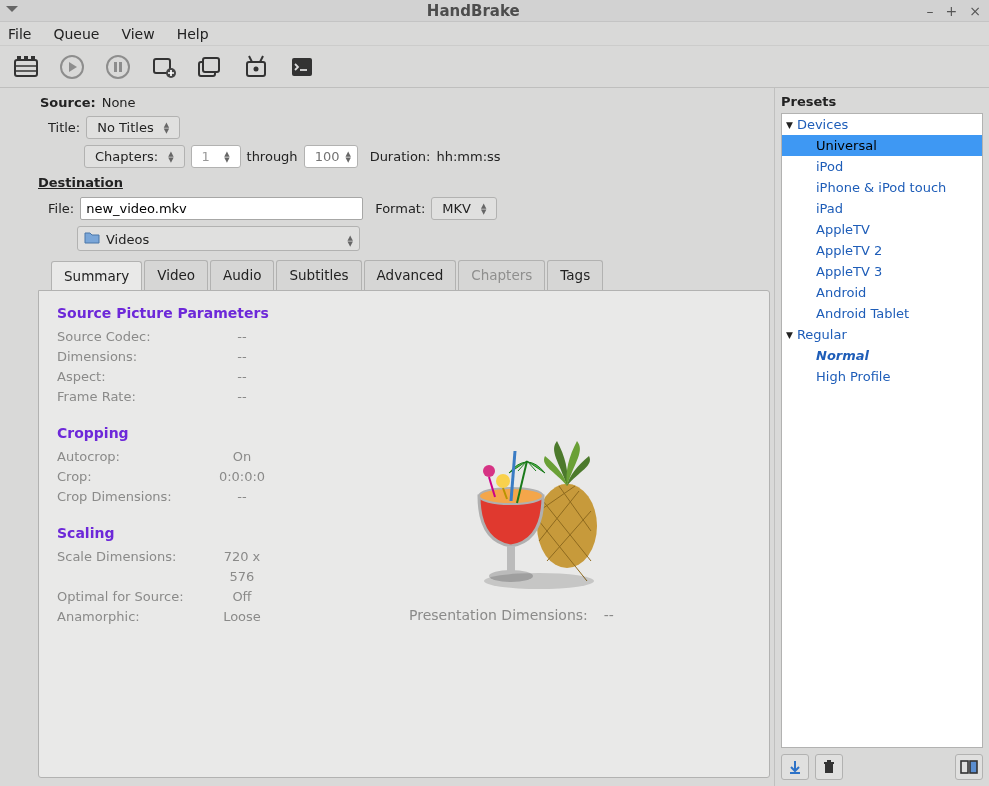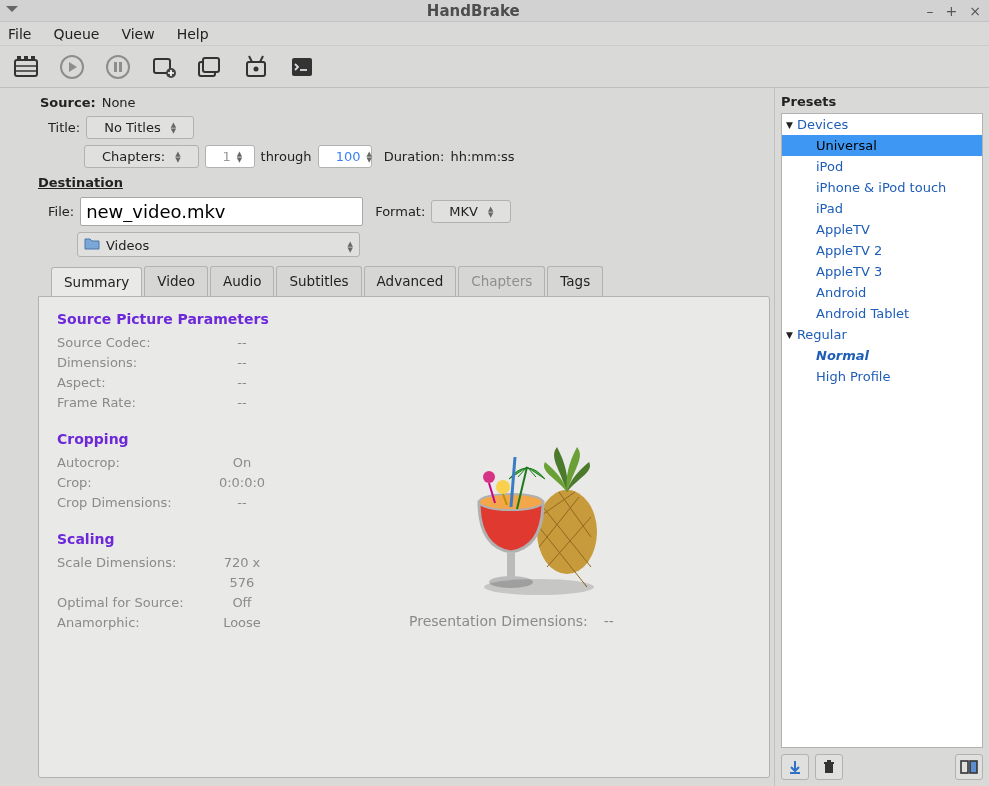--- a/index.html
+++ b/index.html
@@ -72,33 +72,33 @@
     display:flex;flex-direction:column;
   }
   
   .row{display:flex;align-items:center;gap:6px;margin:3px 2px}
   .lbl{font-weight:bold}
   .select{
     display:inline-flex;align-items:center;
     background:var(--panel);
     border:1px solid var(--border);
     border-radius:3px;
-    padding:3px 17px;
+    padding:3px 10px;
     gap:6px;
   }
   .spinner-btns{
     display:flex;flex-direction:column;gap:0;margin-left:4px;
     font-size:7px;color:#666;line-height:6px;
   }
   .textin{
     background:var(--input-bg);
     border:1px solid #a7a7a6;
     border-radius:2px;
     padding:3px 5px;
-    font-size:18px;
+    font-size:13px;
     font-family:inherit;
   }
   .section-header{
     font-weight:bold;
     text-decoration:underline;
     margin:4px 0;
   }
   
   .dest-folder{
     display:flex;align-items:flex-end;
@@ -299,21 +299,21 @@
       <div class="select">
         <span>Chapters:</span>
         <span class="spinner-btns">▲<br>▼</span>
       </div>
       <div class="select" style="background:#fff;width:50px">
         <span style="color:#999">1</span>
         <span class="spinner-btns" style="margin-left:auto">▲<br>▼</span>
       </div>
       <span>through</span>
       <div class="select" style="background:#fff;width:54px">
-        <span style="color:#3b82f6">100</span>
+        <span style="color:#737373">100</span>
         <span class="spinner-btns" style="margin-left:auto">▲<br>▼</span>
       </div>
       <span style="margin-left:6px">Duration:</span>
       <span>hh:mm:ss</span>
     </div>
 
     <div class="section-header">Destination</div>
     <div class="row" style="margin-left:10px">
       <span>File:</span>
       <input class="textin" style="width: 283px;" value="new_video.mkv">

